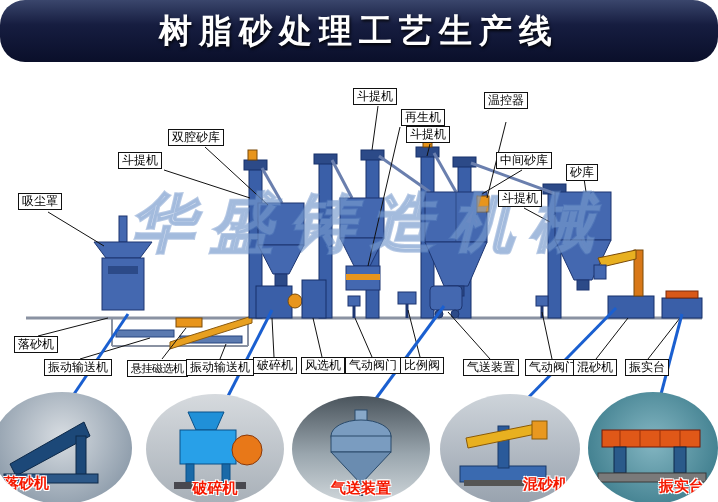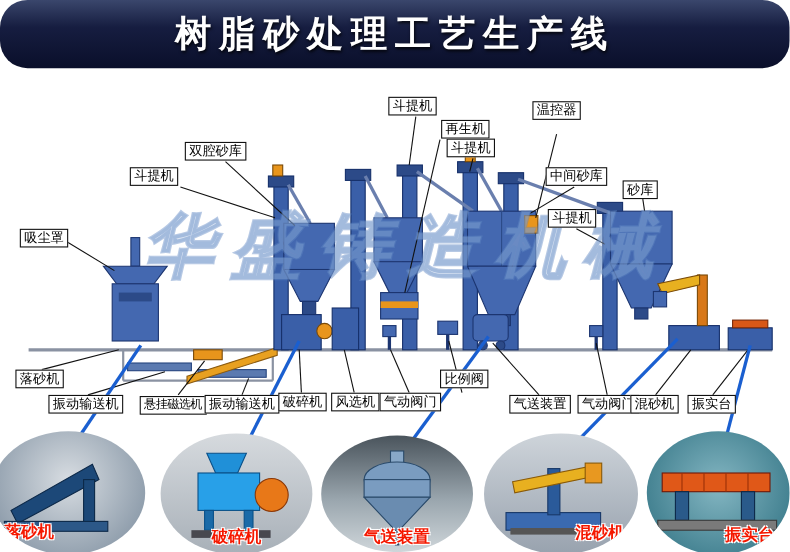--- a/index.html
+++ b/index.html
@@ -170,39 +170,39 @@
       <line x1="70" y1="400" x2="128" y2="314"></line>
       <line x1="225" y1="402" x2="272" y2="310"></line>
       <line x1="372" y1="404" x2="444" y2="306"></line>
       <line x1="524" y1="402" x2="616" y2="308"></line>
       <line x1="660" y1="398" x2="682" y2="314"></line>
     </g>
   </svg>
 
   <div class="watermark">华盛铸造机械</div>
 
-  <div class="lbl" style="left:18px;top:208px">吸尘罩</div>
+  <div class="lbl" style="left:18px;top:193px">吸尘罩</div>
   <div class="lbl" style="left:118px;top:152px">斗提机</div>
   <div class="lbl" style="left:168px;top:129px">双腔砂库</div>
   <div class="lbl" style="left:353px;top:88px">斗提机</div>
   <div class="lbl" style="left:401px;top:109px">再生机</div>
   <div class="lbl" style="left:406px;top:126px">斗提机</div>
   <div class="lbl" style="left:484px;top:92px">温控器</div>
   <div class="lbl" style="left:496px;top:152px">中间砂库</div>
   <div class="lbl" style="left:566px;top:164px">砂库</div>
   <div class="lbl" style="left:498px;top:190px">斗提机</div>
 
   <div class="lbl" style="left:14px;top:336px">落砂机</div>
   <div class="lbl" style="left:44px;top:359px">振动输送机</div>
   <div class="lbl lbl-sm" style="left:127px;top:360px">悬挂磁选机</div>
   <div class="lbl" style="left:186px;top:359px">振动输送机</div>
   <div class="lbl" style="left:253px;top:357px">破碎机</div>
   <div class="lbl" style="left:301px;top:357px">风选机</div>
   <div class="lbl" style="left:345px;top:357px">气动阀门</div>
-  <div class="lbl" style="left:400px;top:336px">比例阀</div>
+  <div class="lbl" style="left:400px;top:357px">比例阀</div>
   <div class="lbl" style="left:463px;top:359px">气送装置</div>
   <div class="lbl" style="left:525px;top:359px">气动阀门</div>
   <div class="lbl" style="left:573px;top:359px">混砂机</div>
   <div class="lbl" style="left:625px;top:359px">振实台</div>
 
   <div class="oval o1">
     <svg width="140" height="112" viewBox="0 0 140 112">
       <polygon points="18,72 92,30 98,44 24,84" fill="#1c4878" stroke="#0c2848"></polygon>
       <rect x="84" y="44" width="10" height="40" fill="#1c4878" stroke="#0c2848"></rect>
       <rect x="12" y="82" width="94" height="9" fill="#2c5888" stroke="#0c2848"></rect>

